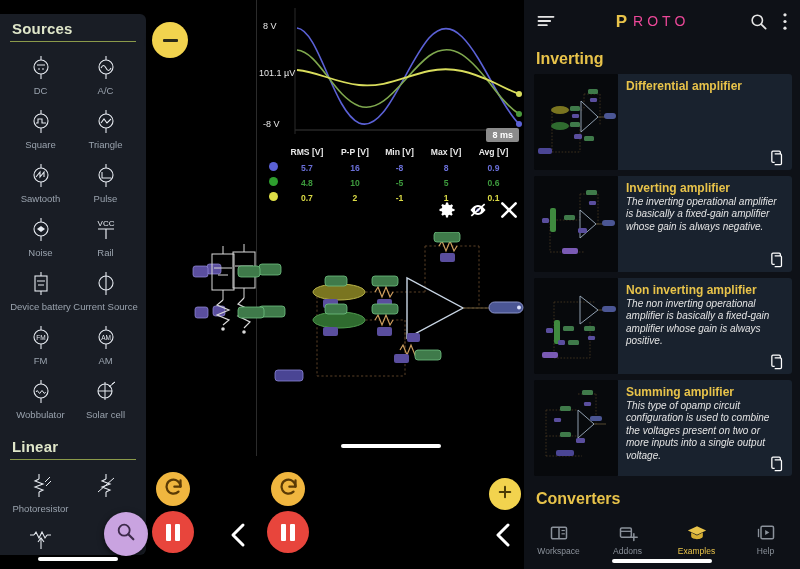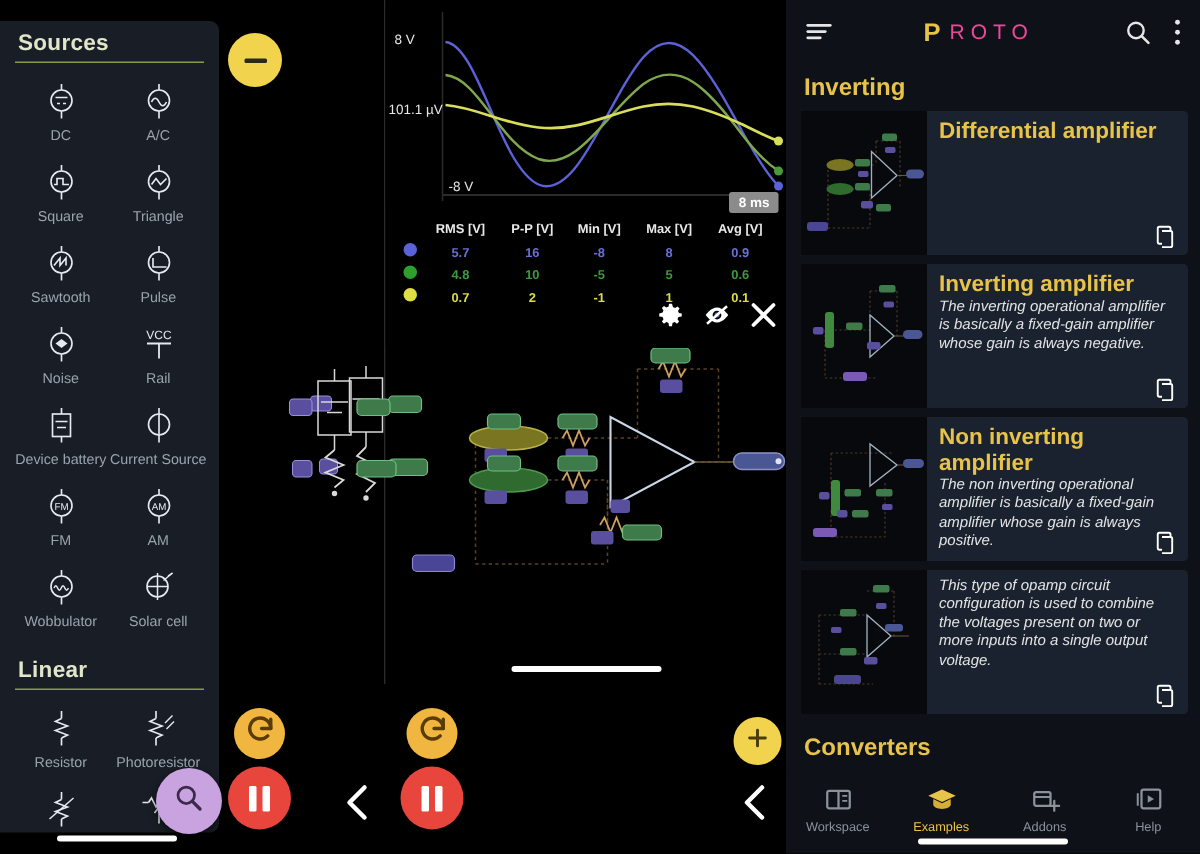--- a/index.html
+++ b/index.html
@@ -53,21 +53,21 @@
   .pausebars i { display: block; width: 5px; height: 17px; background: #fff; border-radius: 1px; }
 
   
   .panel2 { position: relative; width: 268px; height: 456px; flex: 0 0 268px; background: #000; border-left: 1px solid #2b2b2b;}
   .scope { position: absolute; left: 0; top: 0; width: 268px; height: 232px; background: #000; }
   .scope-plot { position: absolute; left: 0; top: 6px; width: 268px; height: 130px; }
   .scope-plot svg { display: block; }
   .axis-lab { position: absolute; color: #e8e8e8; font-size: 9px; }
   .lab-top { left: 6px; top: 21px; }
   .lab-mid { left: 2px; top: 68px; }
-  .lab-bot { left: 6px; top: 119px; margin-left: 36px; }
+  .lab-bot { left: 6px; top: 119px; }
   .timebox {
     position: absolute; right: 6px; top: 128px; background: #8b8b8b;
     color: #fff; font-size: 9px; font-weight: bold; padding: 2px 6px; border-radius: 2px;
   }
   .scope-table { position: absolute; left: 8px; top: 146px; width: 252px; }
   .scope-table table { width: 100%; border-collapse: collapse; }
   .scope-table th {
     color: #e9e9e9; font-size: 8.6px; font-weight: bold; padding: 1px 0 3px 0; text-align: center;
   }
   .scope-table td { font-size: 8.6px; text-align: center; padding: 2px 0; font-weight: bold;}
@@ -107,21 +107,21 @@
   .ex-item { display: flex; margin: 0 0 6px 0; }
   .ex-thumb {
     width: 84px; height: 96px; background: #07090c; flex: 0 0 84px;
     margin-left: 10px; border-radius: 2px; overflow: hidden; position: relative;
   }
   .ex-thumb svg { display: block; }
   .ex-body {
     flex: 1; background: #19222e; margin-right: 8px; border-radius: 0 3px 3px 0;
     padding: 5px 8px 4px 8px; position: relative;
   }
-  .ex-name { color: #e8c34a; font-size: 15px; font-weight: bold; margin-bottom: 1px; }
+  .ex-name { color: #e8c34a; font-size: 12px; font-weight: bold; margin-bottom: 1px; }
   .ex-desc { color: #e3e3e3; font-size: 10px; font-style: italic; line-height: 12.4px; }
   .ex-copy { position: absolute; right: 6px; bottom: 4px; }
   .ex-copy svg { display: block; }
 
   .bottomnav {
     position: absolute; left: 0; bottom: 0; width: 276px; height: 52px;
     background: #0e1117; display: flex; align-items: flex-start; padding-top: 6px;
   }
   .bn-item { flex: 1; display: flex; flex-direction: column; align-items: center; gap: 3px; }
   .bn-label { font-size: 8.5px; color: #8b929b; }
@@ -313,30 +313,20 @@
           </div>
 
         </div>
       </div>
 
       <div class="pal-section" style="margin-top:6px;">
         <div class="pal-title">Linear</div>
         <div class="pal-rule"></div>
         <div class="pal-grid">
 
-          <div class="pal-item">
-            <span class="pal-ico">
-                <svg width="26" height="26" viewBox="0 0 26 26">
-                  <line x1="13" y1="1" x2="13" y2="6" stroke="#e6eaf0" stroke-width="1.1"></line>
-                  <polyline points="13,6 9,8 17,11 9,14 17,17 13,19" fill="none" stroke="#e6eaf0" stroke-width="1.1"></polyline>
-                  <line x1="13" y1="19" x2="13" y2="24" stroke="#e6eaf0" stroke-width="1.1"></line>
-                </svg>
-              </span>
-            <span class="pal-label">Resistor</span>
-          </div>
 
           <div class="pal-item">
             <span class="pal-ico">
                 <svg width="26" height="26" viewBox="0 0 26 26">
                   <line x1="11" y1="1" x2="11" y2="6" stroke="#e6eaf0" stroke-width="1.1"></line>
                   <polyline points="11,6 7,8 15,11 7,14 15,17 11,19" fill="none" stroke="#e6eaf0" stroke-width="1.1"></polyline>
                   <line x1="11" y1="19" x2="11" y2="24" stroke="#e6eaf0" stroke-width="1.1"></line>
                   <line x1="17" y1="9" x2="22" y2="4" stroke="#e6eaf0" stroke-width="1"></line>
                   <line x1="18" y1="13" x2="23" y2="8" stroke="#e6eaf0" stroke-width="1"></line>
                 </svg>
@@ -777,20 +767,21 @@
             <rect x="26" y="26" width="11" height="5" rx="1.5" fill="#3f7a4a"></rect>
             <rect x="26" y="52" width="11" height="5" rx="1.5" fill="#3f7a4a"></rect>
             <rect x="48" y="10" width="11" height="5" rx="1.5" fill="#3f7a4a"></rect>
             <rect x="20" y="38" width="7" height="4" rx="1.2" fill="#5a4e9e"></rect>
             <rect x="50" y="22" width="7" height="4" rx="1.2" fill="#5a4e9e"></rect>
             <rect x="42" y="58" width="9" height="5" rx="1.5" fill="#5a4e9e"></rect>
             <rect x="22" y="70" width="18" height="6" rx="2" fill="#4a4594"></rect>
           </svg>
         </div>
         <div class="ex-body">
+          <div class="ex-name">Summing amplifier</div>
           <div class="ex-desc">This type of opamp circuit configuration is used to combine the voltages present on two or more inputs into a single output voltage.</div>
           <span class="ex-copy">
               <svg width="17" height="17" viewBox="0 0 24 24">
                 <rect x="4" y="3" width="12" height="16" rx="1.6" fill="none" stroke="#fff" stroke-width="1.8"></rect>
                 <path d="M8 7 h8 a1.6 1.6 0 0 1 1.6 1.6 v12 a1.6 1.6 0 0 1 -1.6 1.6 h-8" fill="#19222e" stroke="#fff" stroke-width="1.8"></path>
               </svg>
             </span>
         </div>
       </div>
 
@@ -803,39 +794,39 @@
         <span class="bn-ico">
             <svg width="20" height="20" viewBox="0 0 24 24">
               <rect x="3" y="5" width="18" height="14" rx="1.5" fill="none" stroke="#8b929b" stroke-width="1.8"></rect>
               <line x1="12" y1="5" x2="12" y2="19" stroke="#8b929b" stroke-width="1.8"></line>
               <line x1="15" y1="9" x2="19" y2="9" stroke="#8b929b" stroke-width="1.4"></line>
               <line x1="15" y1="13" x2="19" y2="13" stroke="#8b929b" stroke-width="1.4"></line>
             </svg>
           </span>
         <span class="bn-label">Workspace</span>
       </div>
-      <div class="bn-item active">
-        <span class="bn-ico">
-            <svg width="22" height="20" viewBox="0 0 24 24">
-              <path d="M12 4 L23 9 L12 14 L1 9 Z" fill="#e8c34a"></path>
-              <path d="M5 11.5 L5 16 C5 18 8.5 19.5 12 19.5 C15.5 19.5 19 18 19 16 L19 11.5 L12 15 Z" fill="#d6ae33"></path>
-            </svg>
-          </span>
-        <span class="bn-label">Examples</span>
-      </div>
       <div class="bn-item">
         <span class="bn-ico">
             <svg width="20" height="20" viewBox="0 0 24 24">
               <rect x="3" y="6" width="13" height="11" rx="1.5" fill="none" stroke="#8b929b" stroke-width="1.8"></rect>
               <line x1="3" y1="10" x2="16" y2="10" stroke="#8b929b" stroke-width="1.5"></line>
               <line x1="19" y1="13" x2="19" y2="21" stroke="#8b929b" stroke-width="1.8" stroke-linecap="round"></line>
               <line x1="15" y1="17" x2="23" y2="17" stroke="#8b929b" stroke-width="1.8" stroke-linecap="round"></line>
             </svg>
           </span>
         <span class="bn-label">Addons</span>
+      </div>
+      <div class="bn-item active">
+        <span class="bn-ico">
+            <svg width="22" height="20" viewBox="0 0 24 24">
+              <path d="M12 4 L23 9 L12 14 L1 9 Z" fill="#e8c34a"></path>
+              <path d="M5 11.5 L5 16 C5 18 8.5 19.5 12 19.5 C15.5 19.5 19 18 19 16 L19 11.5 L12 15 Z" fill="#d6ae33"></path>
+            </svg>
+          </span>
+        <span class="bn-label">Examples</span>
       </div>
       <div class="bn-item">
         <span class="bn-ico">
             <svg width="20" height="20" viewBox="0 0 24 24">
               <rect x="6" y="4" width="15" height="15" rx="1.6" fill="none" stroke="#8b929b" stroke-width="1.8"></rect>
               <polygon points="11,8.5 11,14.5 16,11.5" fill="#8b929b"></polygon>
               <line x1="3" y1="7" x2="3" y2="17" stroke="#8b929b" stroke-width="1.6"></line>
             </svg>
           </span>
         <span class="bn-label">Help</span>

